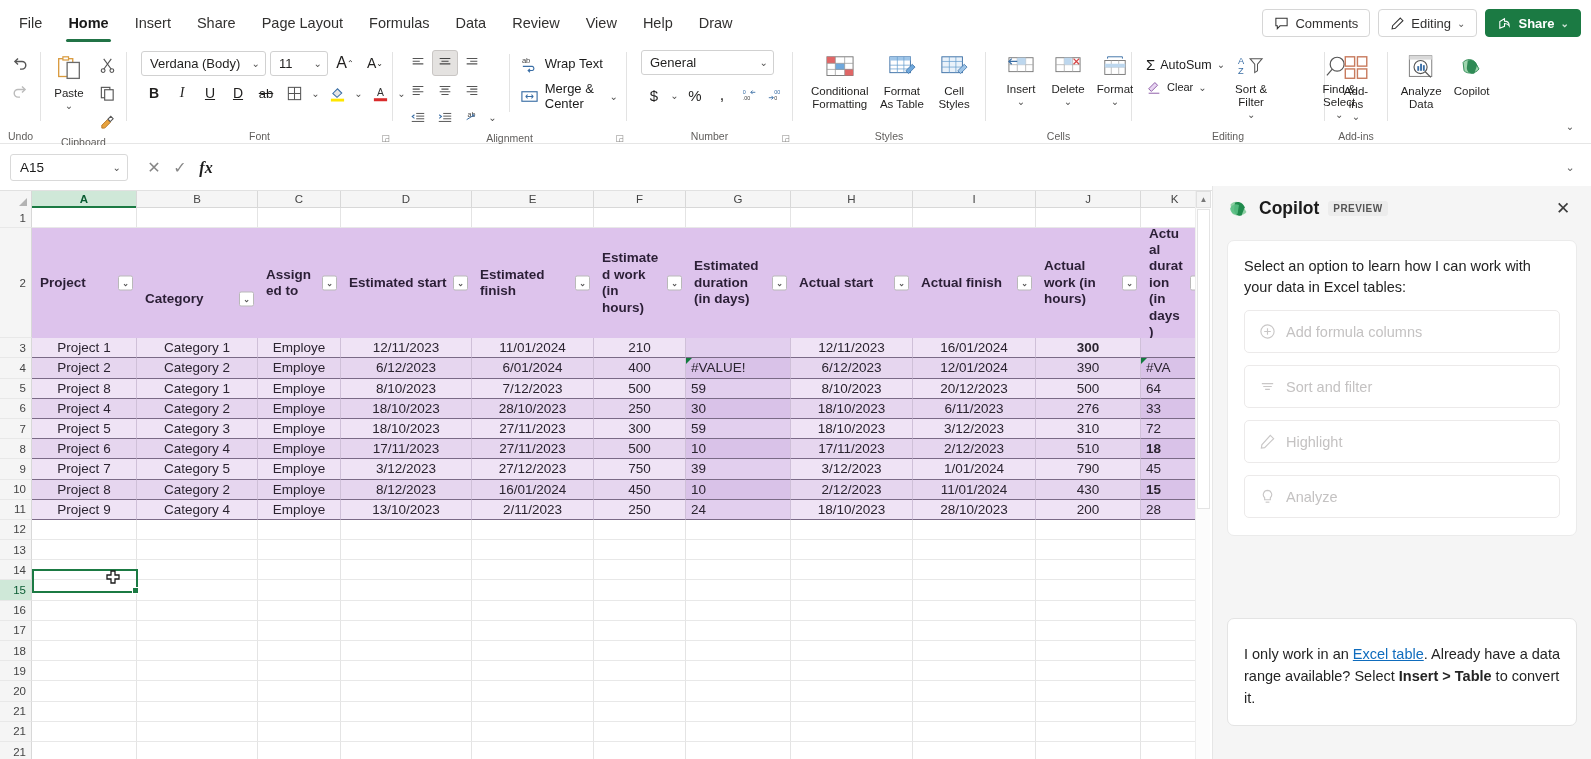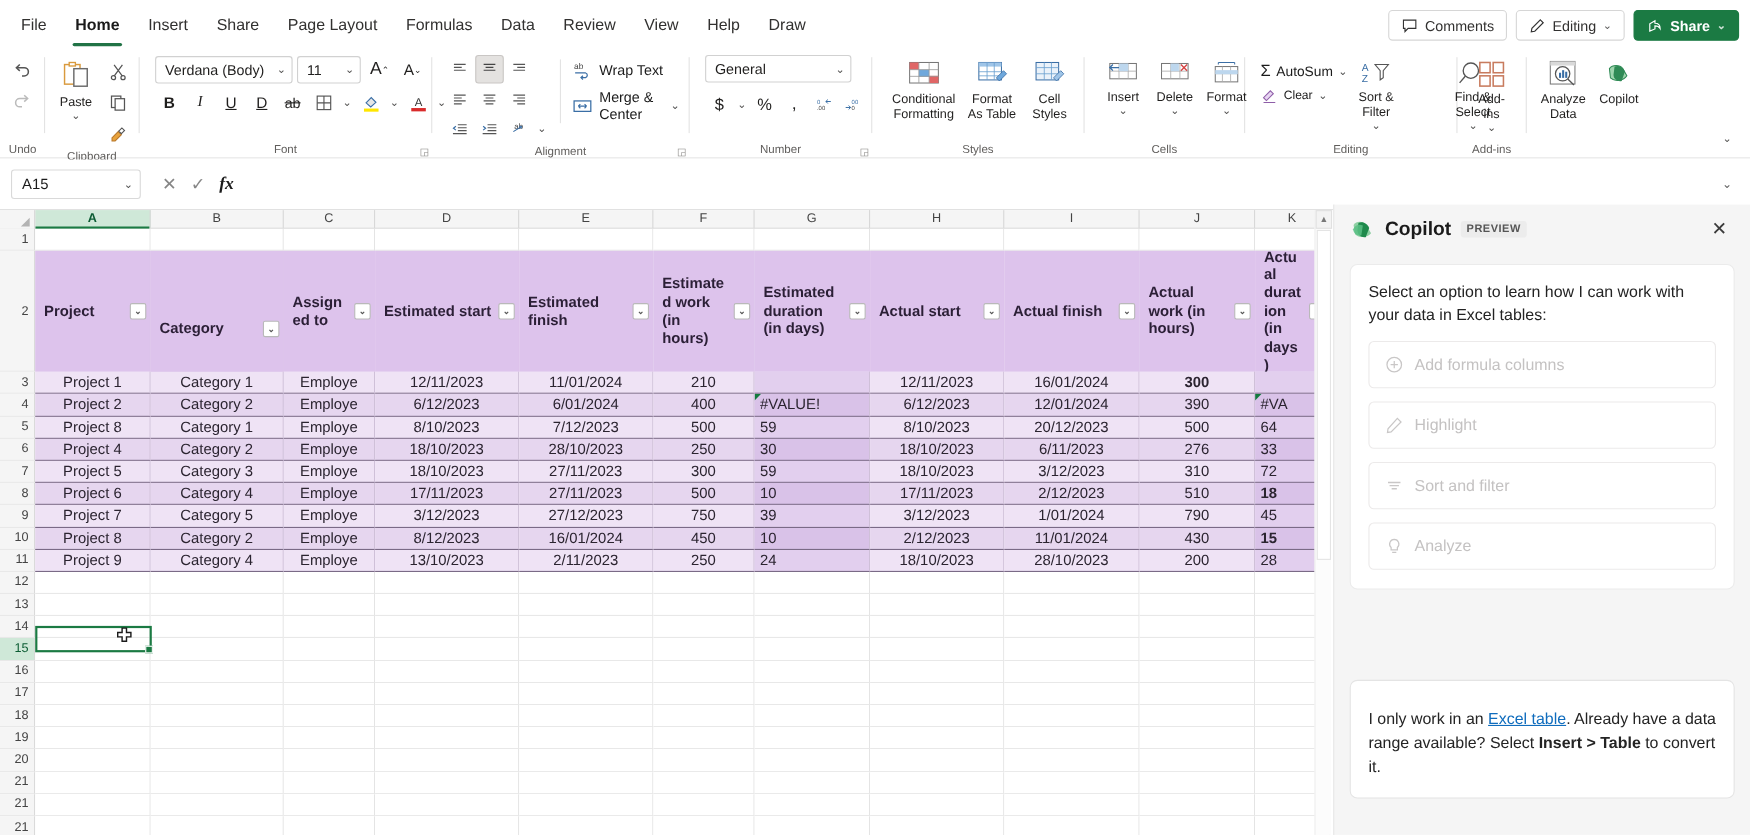--- a/index.html
+++ b/index.html
@@ -1315,32 +1315,32 @@
               <svg width="17" height="17" viewBox="0 0 18 18">
                 <circle cx="9" cy="9" r="7" fill="none" stroke="#c9c7c7" stroke-width="1.2"></circle>
                 <path d="M9 5.5v7M5.5 9h7" stroke="#c9c7c7" stroke-width="1.2"></path>
               </svg>
             </span>
             <span>Add formula columns</span>
           </div>
           <div class="cp-opt">
             <span>
               <svg width="17" height="17" viewBox="0 0 18 18">
-                <path d="M12 2.5l3.5 3.5L6 15.5 2.5 16l.5-3.5z" fill="none" stroke="#c9c7c7" stroke-width="1.2"></path>
+                <path d="M3 6h12M4.5 9h9M6.5 12h5" stroke="#c9c7c7" stroke-width="1.3"></path>
               </svg>
             </span>
-            <span>Highlight</span>
+            <span>Sort and filter</span>
           </div>
           <div class="cp-opt">
             <span>
               <svg width="17" height="17" viewBox="0 0 18 18">
-                <path d="M3 6h12M4.5 9h9M6.5 12h5" stroke="#c9c7c7" stroke-width="1.3"></path>
+                <path d="M12 2.5l3.5 3.5L6 15.5 2.5 16l.5-3.5z" fill="none" stroke="#c9c7c7" stroke-width="1.2"></path>
               </svg>
             </span>
-            <span>Sort and filter</span>
+            <span>Highlight</span>
           </div>
           <div class="cp-opt">
             <span>
               <svg width="17" height="17" viewBox="0 0 18 18">
                 <path d="M9 2.5a4.5 4.5 0 013 7.8v2.2H6v-2.2A4.5 4.5 0 019 2.5z" fill="none" stroke="#c9c7c7" stroke-width="1.2"></path>
                 <path d="M7 15h4" stroke="#c9c7c7" stroke-width="1.2"></path>
               </svg>
             </span>
             <span>Analyze</span>
           </div>

